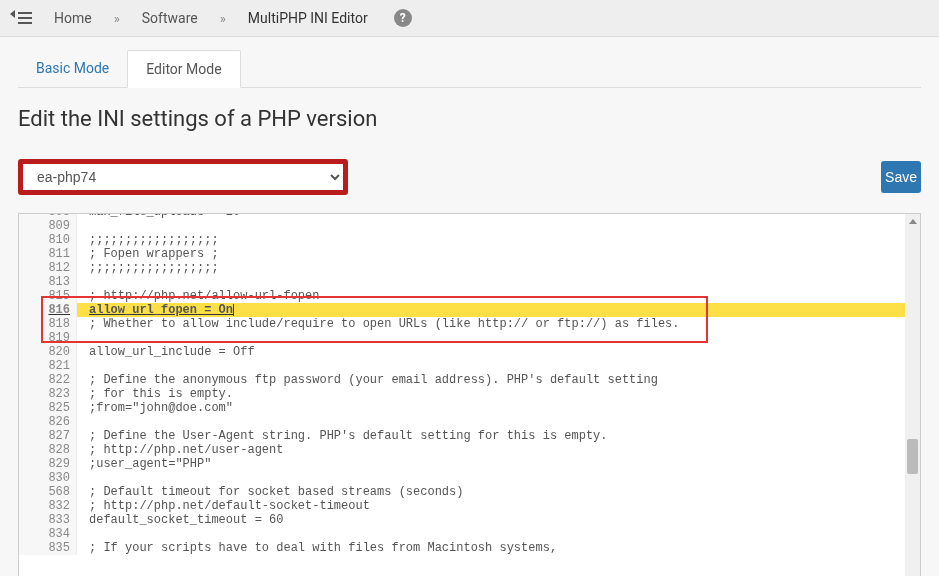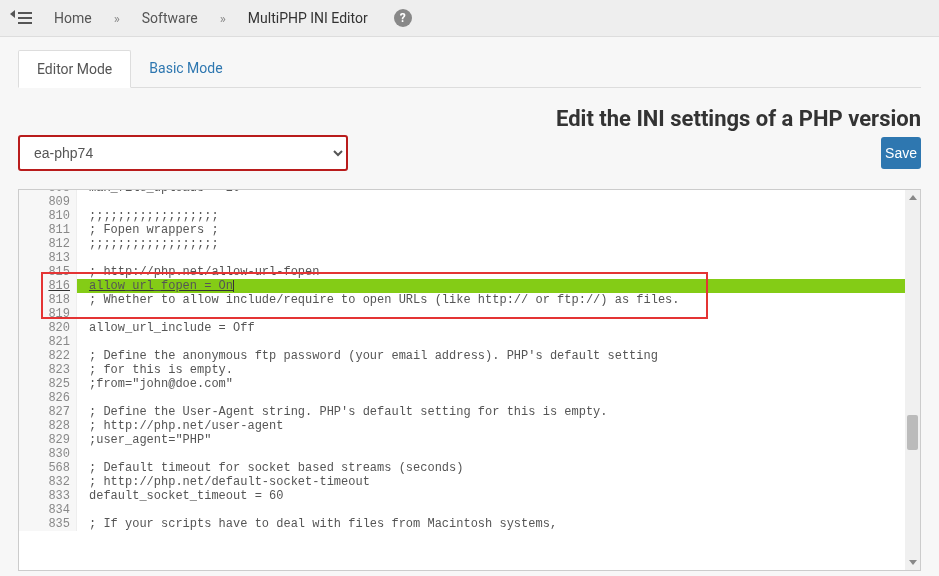--- a/index.html
+++ b/index.html
@@ -10,38 +10,38 @@
 .menu-toggle::before { content: ""; position: absolute; left: -2px; top: 2px; width: 0; height: 0; border-top: 4px solid transparent; border-bottom: 4px solid transparent; border-right: 5px solid #555; }
 .breadcrumb-link { color: #555; text-decoration: none; }
 .breadcrumb-sep { color: #888; font-size: 13px; }
 .breadcrumb-current { color: #333; }
 .help-icon { width: 18px; height: 18px; border-radius: 50%; background: #888; color: #fff; font-size: 12px; font-weight: bold; display: inline-flex; align-items: center; justify-content: center; margin-left: 4px; }
 .body-wrap { padding: 0 18px 18px; }
 .tabs { display: flex; gap: 0; margin-top: 12px; border-bottom: 1px solid #ddd; }
 .tab { padding: 10px 18px; font-size: 14px; cursor: pointer; position: relative; top: 1px; }
 .tab.inactive { color: #2e77b0; }
 .tab.active { background: #fff; color: #555; border: 1px solid #ddd; border-bottom: 1px solid #fff; border-radius: 2px 2px 0 0; }
-.heading { font-size: 22px; color: #333; margin: 18px 0 4px; font-weight: 700; text-align: right; }
+.heading { font-size: 22px; color: #333; margin: 18px 0 28px; font-weight: 400; }
 .controls-row { display: flex; align-items: center; justify-content: space-between; margin-bottom: 18px; }
-.php-select { width: 330px; height: 36px; border: 2px solid #b91c1c; border-radius: 3px; padding: 0 10px; font-size: 14px; color: #555; background: #fff; }
+.php-select { width: 330px; height: 36px; border: 5px solid #b91c1c; border-radius: 3px; padding: 0 10px; font-size: 14px; color: #555; background: #fff; }
 .save-btn { background: #2e77b0; color: #fff; border: none; border-radius: 3px; padding: 8px 4px; font-size: 14px; cursor: pointer; }
 .editor-frame { border: 1px solid #ccc; background: #fff; position: relative; height: 382px; overflow: hidden; }
 .editor-scroll { position: absolute; right: 0; top: 0; bottom: 0; width: 15px; background: #f0f0f0; }
 .scroll-thumb { position: absolute; right: 2px; width: 11px; height: 35px; background: #bbb; top: 225px; border-radius: 2px; }
 .scroll-arrow { position: absolute; left: 0; right: 0; height: 15px; display:flex; align-items:center; justify-content:center; }
 .scroll-arrow.up { top: 0; }
 .scroll-arrow.down { bottom: 0; }
 .arrow-glyph { width:0; height:0; border-left:4px solid transparent; border-right:4px solid transparent; }
 .arrow-glyph.up { border-bottom: 5px solid #888; }
 .arrow-glyph.down { border-top: 5px solid #888; }
 .editor-content { font-family: "Consolas","Menlo","Courier New",monospace; font-size: 12px; line-height: 14px; position: relative; }
 .line { display: flex; align-items: flex-start; height: 14px; white-space: pre; }
 .gutter { width: 58px; text-align: right; padding-right: 6px; color: #888; background: #f7f7f7; border-right: 1px solid #eee; flex-shrink: 0; }
 .code { padding-left: 12px; color: #555; }
-.line-816 { background: #84cc16; text-decoration: underline; }
+.line-816 { background: #fde047; text-decoration: underline; font-weight: bold; }
 .highlight-box { position: absolute; border: 2px solid #e43434; left: 22px; top: 82px; width: 667px; height: 47px; pointer-events: none; }
 .cursor { display:inline-block; width:1px; height:12px; background:#333; vertical-align:middle; margin-left:0; }
 </style>
 </head>
 <body>
 
 <div class="breadcrumb-bar">
   <div class="menu-toggle">
     <div class="bar"></div>
       <div class="bar"></div>
@@ -50,22 +50,22 @@
   <a class="breadcrumb-link">Home</a>
   <span class="breadcrumb-sep">»</span>
   <a class="breadcrumb-link">Software</a>
   <span class="breadcrumb-sep">»</span>
   <span class="breadcrumb-current">MultiPHP INI Editor</span>
   <span class="help-icon">?</span>
 </div>
 
 <div class="body-wrap">
   <div class="tabs">
+    <div class="tab inactive">Basic Mode</div>
     <div class="tab active">Editor Mode</div>
-    <div class="tab inactive">Basic Mode</div>
   </div>
 
   <h2 class="heading">Edit the INI settings of a PHP version</h2>
 
   <div class="controls-row">
     <select class="php-select">
       <option>ea-php74</option>
     </select>
     <button class="save-btn">Save</button>
   </div>

